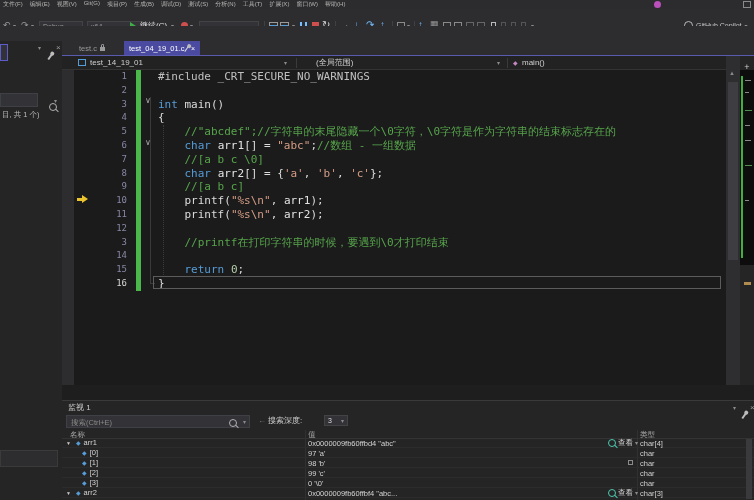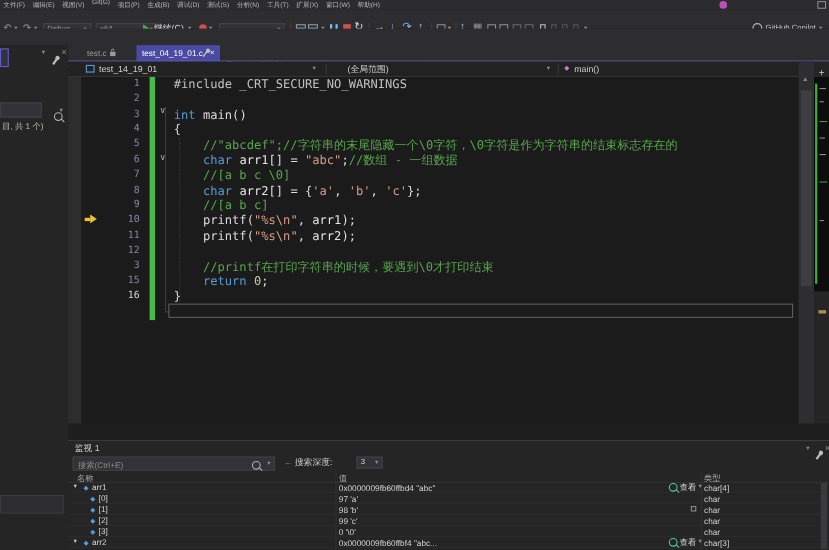--- a/index.html
+++ b/index.html
@@ -211,20 +211,21 @@
       <div class="code-line"><span class="ln">4</span><span class="txt"><span class="s-pl">{</span></span></div>
       <div class="code-line"><span class="ln">5</span><span class="txt"><span class="s-com">    //"abcdef";//字符串的末尾隐藏一个\0字符，\0字符是作为字符串的结束标志存在的</span></span></div>
       <div class="code-line"><span class="ln">6</span><span class="txt"><span class="s-pl">    </span><span class="s-kw">char</span><span class="s-pl"> </span><span class="s-id">arr1</span><span class="s-pl">[] = </span><span class="s-str">"abc"</span><span class="s-pl">;</span><span class="s-com">//数组 - 一组数据</span></span></div>
       <div class="code-line"><span class="ln">7</span><span class="txt"><span class="s-com">    //[a b c \0]</span></span></div>
       <div class="code-line"><span class="ln">8</span><span class="txt"><span class="s-pl">    </span><span class="s-kw">char</span><span class="s-pl"> </span><span class="s-id">arr2</span><span class="s-pl">[] = {</span><span class="s-str">'a'</span><span class="s-pl">, </span><span class="s-str">'b'</span><span class="s-pl">, </span><span class="s-str">'c'</span><span class="s-pl">};</span></span></div>
       <div class="code-line"><span class="ln">9</span><span class="txt"><span class="s-com">    //[a b c]</span></span></div>
       <div class="code-line"><span class="ln">10</span><span class="txt"><span class="s-pl">    </span><span class="s-fn">printf</span><span class="s-pl">(</span><span class="s-str">"%s\n"</span><span class="s-pl">, </span><span class="s-id">arr1</span><span class="s-pl">);</span></span></div>
       <div class="code-line"><span class="ln">11</span><span class="txt"><span class="s-pl">    </span><span class="s-fn">printf</span><span class="s-pl">(</span><span class="s-str">"%s\n"</span><span class="s-pl">, </span><span class="s-id">arr2</span><span class="s-pl">);</span></span></div>
       <div class="code-line"><span class="ln">12</span><span class="txt"></span></div>
       <div class="code-line"><span class="ln">3</span><span class="txt"><span class="s-com">    //printf在打印字符串的时候，要遇到\0才打印结束</span></span></div>
+      <div class="code-line"><span class="ln">14</span><span class="txt"></span></div>
       <div class="code-line"><span class="ln">15</span><span class="txt"><span class="s-pl">    </span><span class="s-kw">return</span><span class="s-pl"> </span><span class="s-num">0</span><span class="s-pl">;</span></span></div>
       <div class="code-line"><span class="ln cur">16</span><span class="txt"><span class="s-pl">}</span></span></div>
     </div>
   <span class="ico" style="left:145px;top:97px;font-size:8px;color:#aaa;">∨</span>
   <span class="ico" style="left:145px;top:139px;font-size:8px;color:#aaa;">∨</span>
   <div class="a exec-tail" style="left:77px;top:198px;"></div>
   <div class="a exec-arrow" style="left:82px;top:195px;"></div>
   <div class="a" style="left:153px;top:276px;width:568px;height:13px;border:1px solid #5c5c5c;box-sizing:border-box;"></div>
 
   <div class="a" style="left:726px;top:56px;width:14px;height:329px;background:#2e2e31;">

